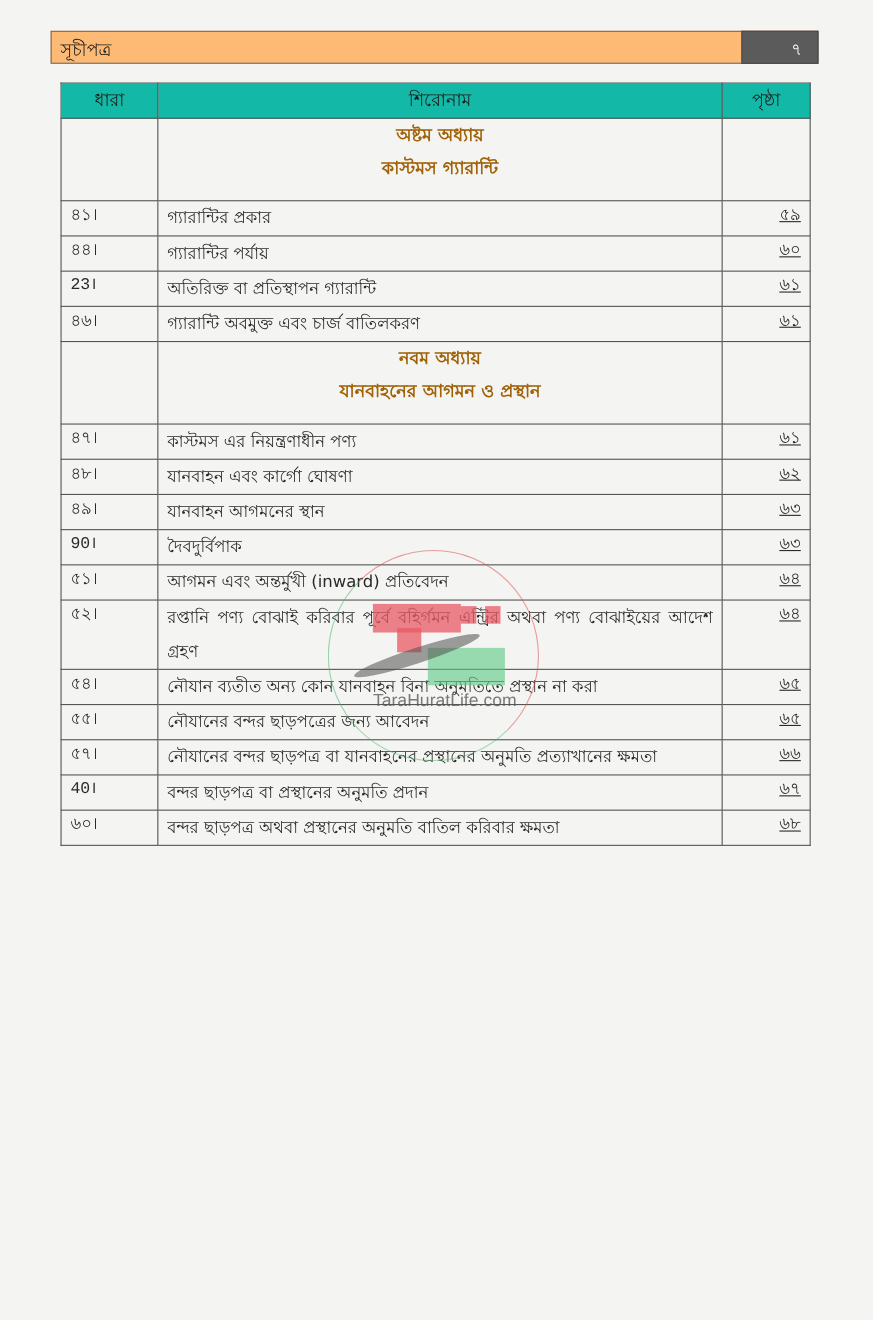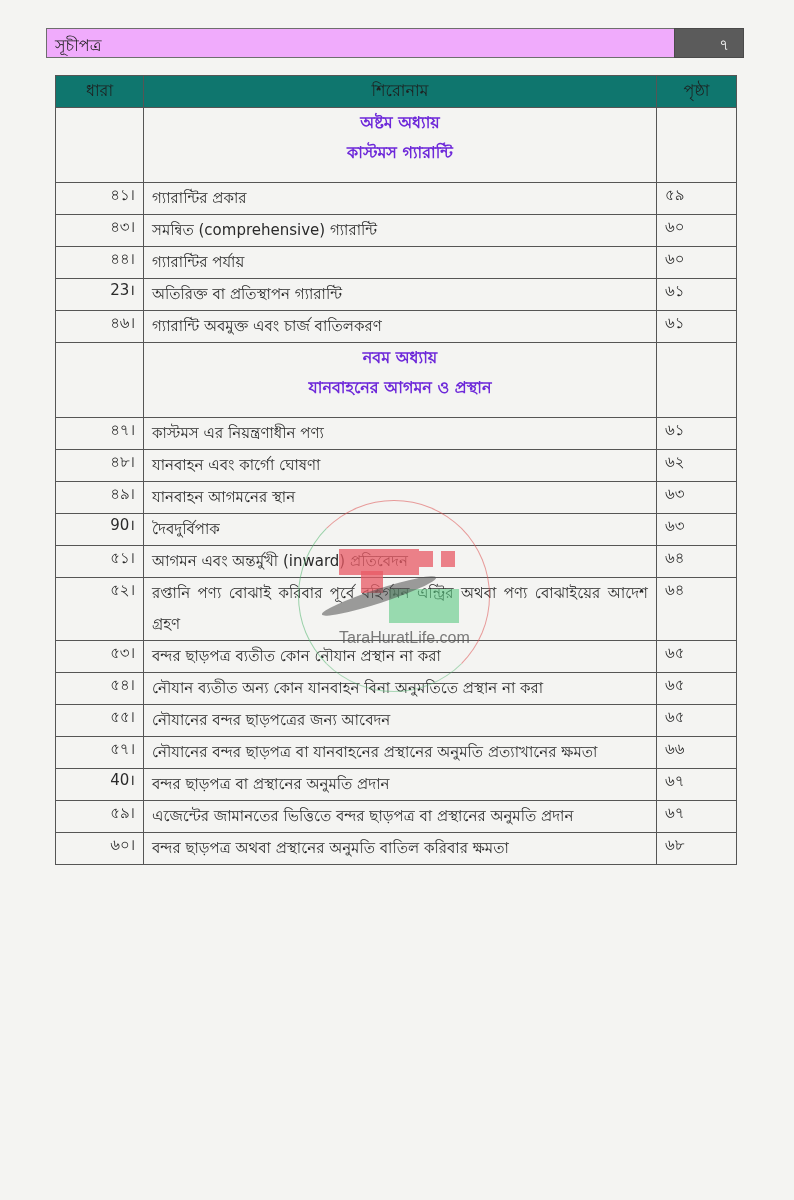--- a/index.html
+++ b/index.html
@@ -6,21 +6,21 @@
   body {
     width: 794px; height: 1200px;
     background: #f4f4f2;
     font-family: "DejaVu Sans", sans-serif;
     color: #2a2a2a;
     position: relative;
     overflow: hidden;
   }
   .header-bar {
     position: absolute; left: 46px; top: 28px; width: 698px; height: 30px;
-    background: #f0abfc;
+    background: #fdba74;
     border: 1px solid #6e6e6e;
     box-sizing: border-box;
   }
   .header-title {
     position: absolute; left: 8px; top: 4px;
     font-size: 16px; color: #1e1e1e;
   }
   .page-num-box {
     position: absolute; right: -1px; top: -1px; width: 70px; height: 30px;
     background: #5b5b5b;
@@ -36,36 +36,36 @@
     border-collapse: collapse;
     font-size: 15px;
     table-layout: fixed;
   }
   table.toc th, table.toc td {
     border: 1.5px solid #555;
     padding: 0 8px;
     vertical-align: top;
   }
   table.toc thead th {
-    background: #0f766e;
+    background: #14b8a6;
     height: 31px;
     font-weight: normal;
     font-size: 16px;
     vertical-align: middle;
     color: #1e1e1e;
   }
   col.c-sec { width: 88px; }
   col.c-title { width: 513px; }
   col.c-page { width: 80px; }
-  td.sec { text-align: right; padding-top: 6px; }
+  td.sec { text-align: left; padding-top: 6px; font-family: Liberation Mono, monospace; }
   td.title { line-height: 31px; text-align: justify; padding-left: 10px; padding-right: 8px; }
-  td.pg { text-align: left; padding-top: 6px; }
+  td.pg { text-align: right; padding-top: 6px; text-decoration: underline; }
   tr.row td { height: 31px; box-sizing: border-box; }
   tr.chapter td { height: 74px; }
-  td.chapter-title { text-align: center; vertical-align: middle; padding: 10px 0 4px 0; line-height: 30px; font-size: 16px; font-weight: bold; color: #6d28d9; }
+  td.chapter-title { text-align: center; vertical-align: middle; padding: 10px 0 4px 0; line-height: 30px; font-size: 16px; font-weight: bold; color: #a16207; }
   .chap-line { display: block; }
   .watermark {
     position: absolute; left: 298px; top: 500px; width: 190px; height: 190px;
     border-radius: 50%;
     border: 1.5px solid rgba(220,80,80,0.55);
     border-left-color: rgba(80,180,110,0.55);
     border-bottom-color: rgba(80,180,110,0.45);
     pointer-events: none;
   }
   .wm-block1 { position: absolute; left: 40px; top: 48px; width: 80px; height: 26px; background: rgba(232,90,100,0.75); }
@@ -107,25 +107,20 @@
         <span class="chap-line">কাস্টমস গ্যারান্টি</span>
       </td>
       <td></td>
     </tr>
     <tr class="row">
         <td class="sec">৪১।</td>
         <td class="title">গ্যারান্টির প্রকার</td>
         <td class="pg">৫৯</td>
       </tr>
     <tr class="row">
-        <td class="sec">৪৩।</td>
-        <td class="title">সমন্বিত (comprehensive) গ্যারান্টি</td>
-        <td class="pg">৬০</td>
-      </tr>
-    <tr class="row">
         <td class="sec">৪৪।</td>
         <td class="title">গ্যারান্টির পর্যায়</td>
         <td class="pg">৬০</td>
       </tr>
     <tr class="row">
         <td class="sec">23।</td>
         <td class="title">অতিরিক্ত বা প্রতিস্থাপন গ্যারান্টি</td>
         <td class="pg">৬১</td>
       </tr>
     <tr class="row">
@@ -166,47 +161,37 @@
         <td class="sec">৫১।</td>
         <td class="title">আগমন এবং অন্তর্মুখী (inward) প্রতিবেদন</td>
         <td class="pg">৬৪</td>
       </tr>
     <tr class="row">
         <td class="sec">৫২।</td>
         <td class="title">রপ্তানি পণ্য বোঝাই করিবার পূর্বে বহির্গমন এন্ট্রির অথবা পণ্য বোঝাইয়ের আদেশ গ্রহণ</td>
         <td class="pg">৬৪</td>
       </tr>
     <tr class="row">
-        <td class="sec">৫৩।</td>
-        <td class="title">বন্দর ছাড়পত্র ব্যতীত কোন নৌযান প্রস্থান না করা</td>
-        <td class="pg">৬৫</td>
-      </tr>
-    <tr class="row">
         <td class="sec">৫৪।</td>
         <td class="title">নৌযান ব্যতীত অন্য কোন যানবাহন বিনা অনুমতিতে প্রস্থান না করা</td>
         <td class="pg">৬৫</td>
       </tr>
     <tr class="row">
         <td class="sec">৫৫।</td>
         <td class="title">নৌযানের বন্দর ছাড়পত্রের জন্য আবেদন</td>
         <td class="pg">৬৫</td>
       </tr>
     <tr class="row">
         <td class="sec">৫৭।</td>
         <td class="title">নৌযানের বন্দর ছাড়পত্র বা যানবাহনের প্রস্থানের অনুমতি প্রত্যাখানের ক্ষমতা</td>
         <td class="pg">৬৬</td>
       </tr>
     <tr class="row">
         <td class="sec">40।</td>
         <td class="title">বন্দর ছাড়পত্র বা প্রস্থানের অনুমতি প্রদান</td>
-        <td class="pg">৬৭</td>
-      </tr>
-    <tr class="row">
-        <td class="sec">৫৯।</td>
-        <td class="title">এজেন্টের জামানতের ভিত্তিতে বন্দর ছাড়পত্র বা প্রস্থানের অনুমতি প্রদান</td>
         <td class="pg">৬৭</td>
       </tr>
     <tr class="row">
         <td class="sec">৬০।</td>
         <td class="title">বন্দর ছাড়পত্র অথবা প্রস্থানের অনুমতি বাতিল করিবার ক্ষমতা</td>
         <td class="pg">৬৮</td>
       </tr>
   </tbody>
 </table>
 

